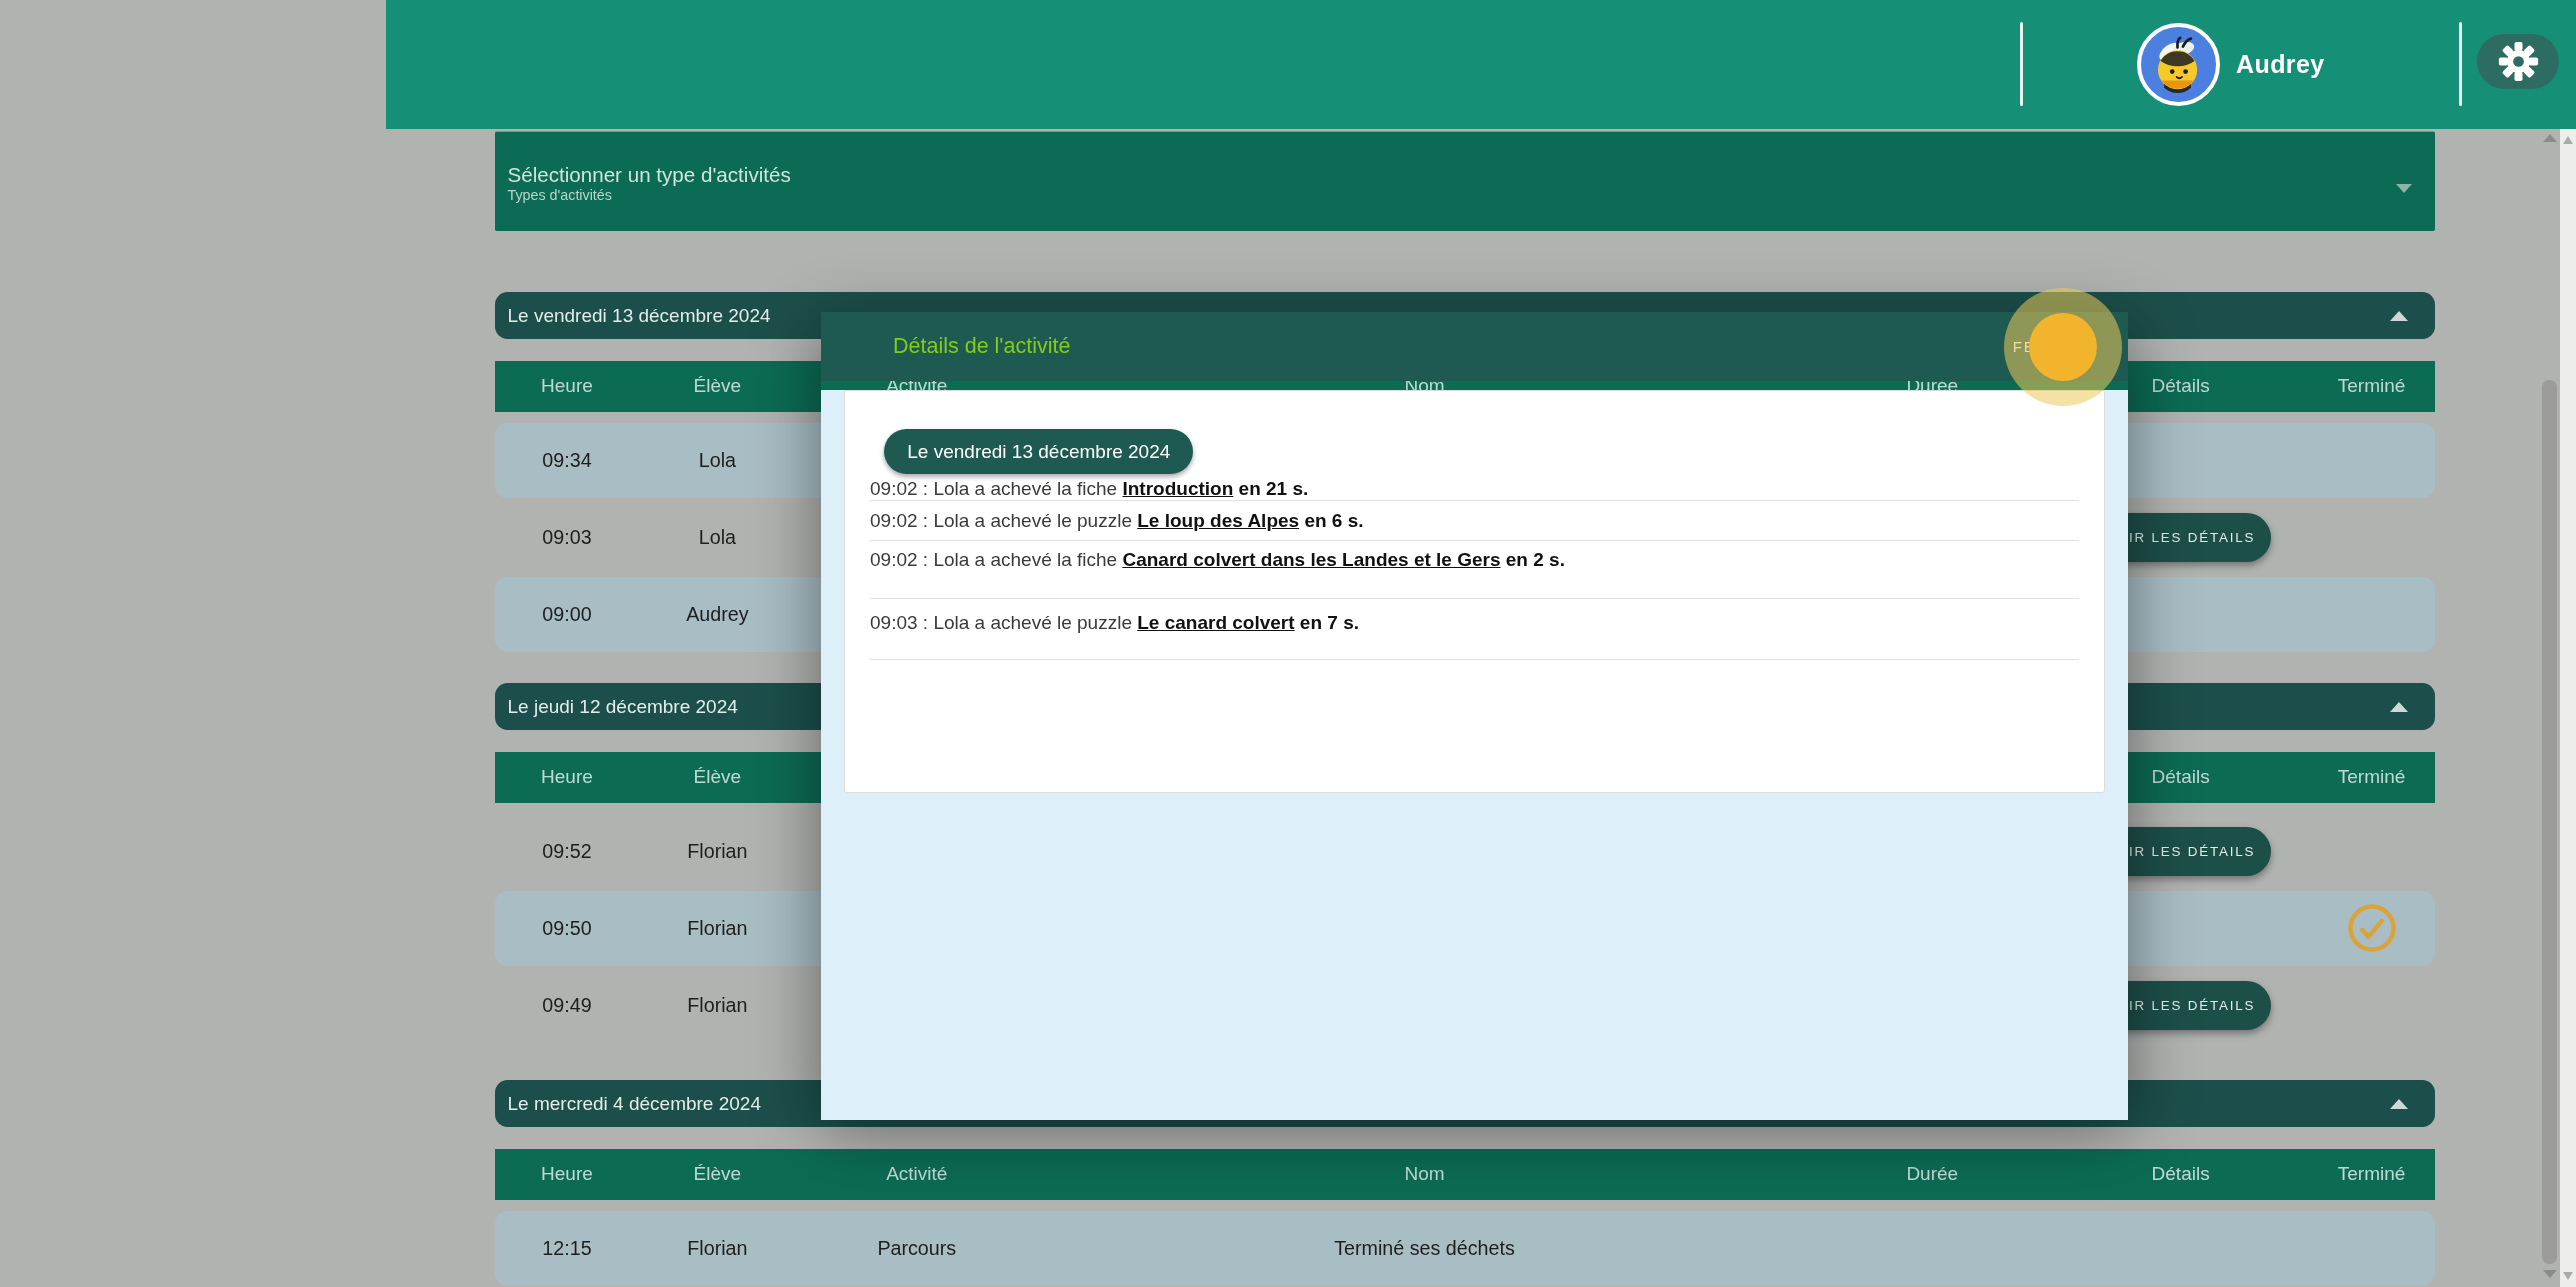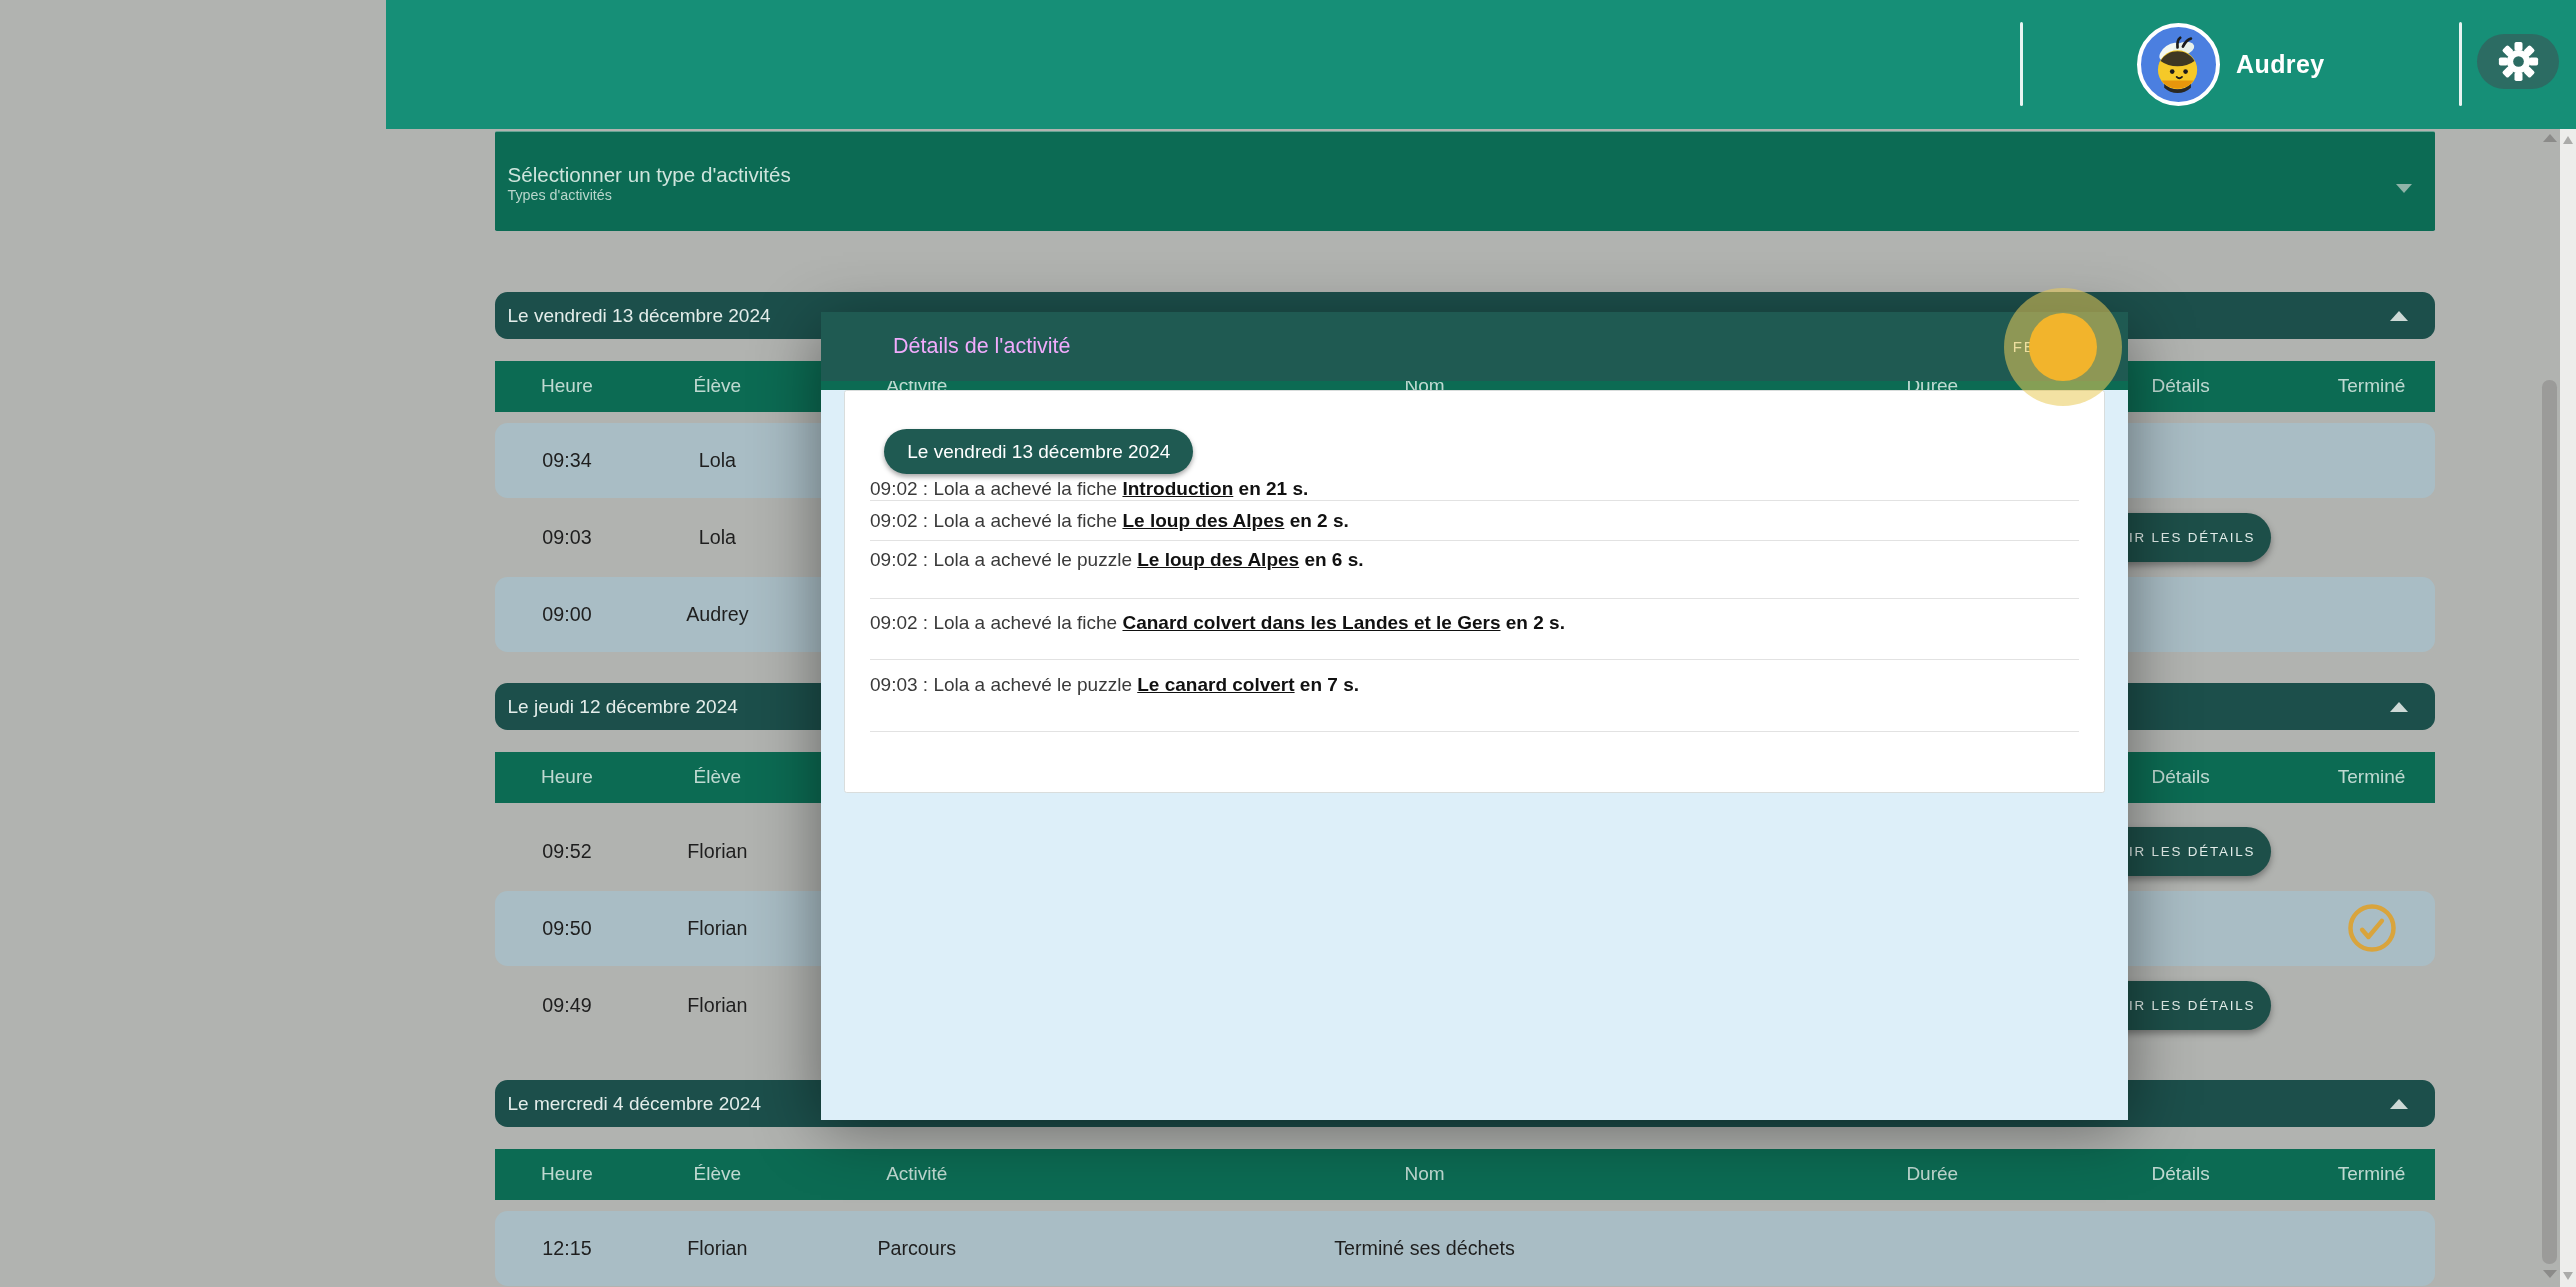--- a/index.html
+++ b/index.html
@@ -42,21 +42,21 @@
   .trow.shaded{background:var(--c-row);border-radius:12.5px;}
   .cell{display:flex;align-items:center;justify-content:center;text-align:center;box-sizing:border-box;}
   .c0{width:144px;}.c1{width:157px;}.c2{width:242px;}.c3{width:774px;}.c4{width:242px;}.c5{width:255px;}.c6{width:127px;}
   .details-btn{width:180px;height:49px;border-radius:25px;background:var(--c-btn);color:#E3EDEA;
       font-size:13.4px;letter-spacing:1.8px;display:flex;align-items:center;justify-content:center;
       box-shadow:0 3.6px 7.2px rgba(0,0,0,0.35);cursor:pointer;white-space:nowrap;}
   
   #modal{position:absolute;left:821px;top:312px;width:1307px;height:799px;z-index:5;
       box-shadow:0 16px 63px rgba(0,0,0,0.45);}
   #modal-header{height:69px;background:var(--c-mhead);display:flex;align-items:center;position:relative;}
-  #modal-title{margin-left:72px;color:#f0abfc;font-size:21.5px;}
+  #modal-title{margin-left:72px;color:#84cc16;font-size:21.5px;}
   #modal-close{position:absolute;right:41px;color:#F2F6F4;font-size:15px;letter-spacing:1.8px;cursor:pointer;}
   #modal-body{height:730px;background:var(--c-mbody);}
   #modal-card{margin:9px 23px 0 23px;height:403px;box-sizing:border-box;background:#fff;
       border:0.9px solid #D9DDDC;border-radius:2.7px;padding:0 25px;overflow:hidden;}
   #modal-badge{display:inline-block;margin:38px 0 3.6px 14.3px;padding:11.6px 23px;border-radius:24px;
       background:var(--c-badge);color:#fff;font-size:19px;box-shadow:0 2.7px 5.4px rgba(0,0,0,0.35);}
   .entry{border-bottom:0.9px solid #E2E2E2;font-size:19px;color:#3A3A3A;}
   .entry .lnk{font-weight:bold;color:#111;text-decoration:underline;cursor:pointer;}
   .entry .sfx{font-weight:bold;color:#111;}
   .entry:nth-child(2){padding:9px 0 8px 0;}
@@ -215,21 +215,20 @@
   <div id="modal">
     <div id="modal-header">
       <div id="modal-title">Détails de l'activité</div>
       <div id="modal-close">FERMER</div>
     </div>
     <div id="modal-body">
       <div id="modal-card">
         <div id="modal-badge">Le vendredi 13 décembre 2024</div>
         <div id="modal-entries">
             <div class="entry"><span class="lead">09:02 : Lola a achevé la fiche </span><span class="lnk">Introduction</span><span class="sfx"> en 21 s.</span></div>
-            <div class="entry"><span class="lead">09:02 : Lola a achevé la fiche </span><span class="lnk">Le loup des Alpes</span><span class="sfx"> en 2 s.</span></div>
             <div class="entry"><span class="lead">09:02 : Lola a achevé le puzzle </span><span class="lnk">Le loup des Alpes</span><span class="sfx"> en 6 s.</span></div>
             <div class="entry"><span class="lead">09:02 : Lola a achevé la fiche </span><span class="lnk">Canard colvert dans les Landes et le Gers</span><span class="sfx"> en 2 s.</span></div>
             <div class="entry"><span class="lead">09:03 : Lola a achevé le puzzle </span><span class="lnk">Le canard colvert</span><span class="sfx"> en 7 s.</span></div>
           </div>
       </div>
     </div>
   </div>
 
   <div id="appbar">
     <div class="hdivider" style="left:1634px"></div>

